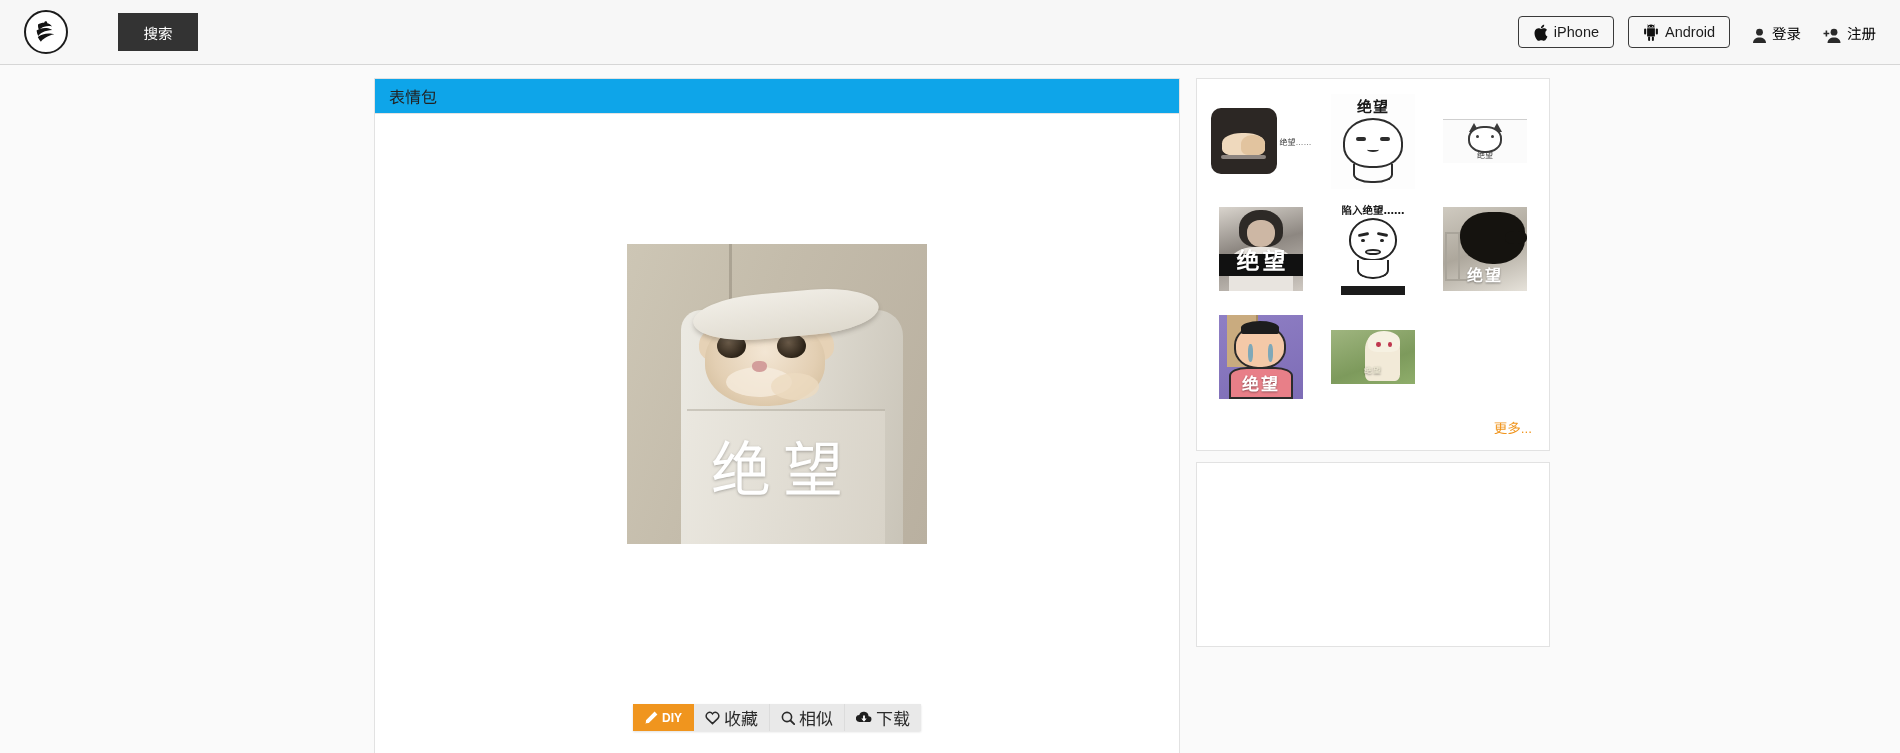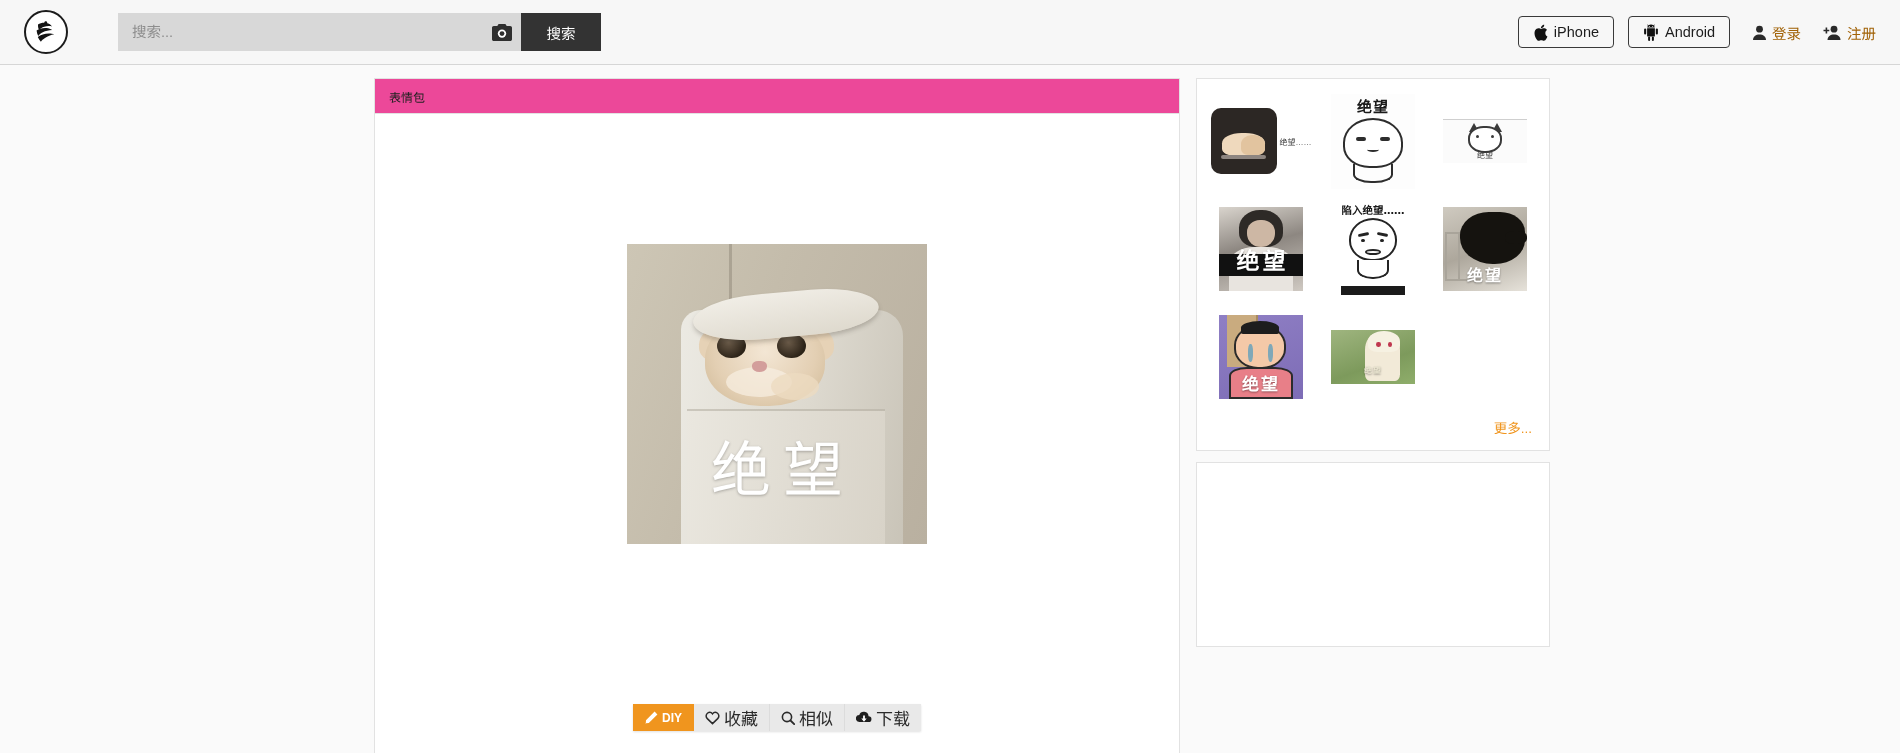--- a/index.html
+++ b/index.html
@@ -91,24 +91,24 @@
     background: transparent;
     display: flex; align-items: center;
     gap: 6px;
     padding: 0 14px;
     font-size: 14.5px;
     color: #1d1d1d;
     cursor: pointer;
     font-family: "Liberation Sans", "DejaVu Sans", sans-serif;
   }
   .acct-link {
-    display: flex; align-items: center;
+    display: flex; align-items: flex-end;
     gap: 5px;
     font-size: 14.5px;
-    color: #a16207;
+    color: #000000;
     cursor: pointer;
     text-decoration: none;
     margin-left: 8px;
   }
 
   
   .page {
     display: flex;
     align-items: flex-start;
     gap: 16px;
@@ -124,26 +124,26 @@
   .side-col {
     width: 354px;
     flex: 0 0 auto;
   }
 
   .panel {
     background: #ffffff;
     border: 1px solid #e2e2e2;
   }
   .panel-head {
-    background: #ec4899;
+    background: #0ea5e9;
     border-bottom: 1px solid #e2e2e2;
     height: 35px;
     display: flex; align-items: center;
     padding: 0 14px;
-    font-size: 12px;
+    font-size: 16px;
     color: #222;
   }
   .panel-body { padding: 0; }
 
   
   .main-panel-body {
     height: 645px;
     position: relative;
     display: flex;
     flex-direction: column;
@@ -461,30 +461,20 @@
       <g fill="#141414">
         <path d="M7 7.5c2.2-1.6 5.4-2.2 8.5-1.6 2.6.5 4.6 1.9 5.6 3.6-2.6-.6-5.4-.5-7.9.3-2.2.7-4 1.9-5.1 3.3-.9-1.9-1.3-3.9-1.1-5.6z"></path>
         <path d="M5.6 13.6c2.5-2 6.3-3 10-2.6 2.2.2 4.1.9 5.5 1.9-3.3.1-6.6.9-9.3 2.3-2.1 1.1-3.7 2.4-4.6 3.8-.9-1.7-1.5-3.6-1.6-5.4z"></path>
         <path d="M6.8 20c2.8-2.1 6.9-3.4 11-3.5 2.1 0 4 .2 5.5.8-3.4.6-6.7 1.9-9.3 3.6-1.9 1.2-3.3 2.5-4.1 3.8-1.3-1.3-2.3-2.9-3.1-4.7z"></path>
         <path d="M14.4 4.3c.8-.2 1.6.3 1.8 1.1.2.8-.3 1.6-1.1 1.8-.8.2-1.6-.3-1.8-1.1-.2-.8.3-1.6 1.1-1.8z"></path>
       </g>
     </svg>
   </div>
 
   <div class="search-wrap">
-    <div class="search-box">
-      <input class="search-input" type="text" placeholder="搜索..." style="">
-      <button class="cam-btn">
-        <svg width="20" height="17" viewBox="0 0 20 17">
-          <path fill="#2f2f2f" d="M6.6 0 5.3 2H1.8C.8 2 0 2.8 0 3.8v11.4C0 16.2.8 17 1.8 17h16.4c1 0 1.8-.8 1.8-1.8V3.8C20 2.8 19.2 2 18.2 2h-3.5L13.4 0H6.6z"></path>
-          <circle cx="10" cy="9.6" r="4.2" fill="#ffffff"></circle>
-          <circle cx="10" cy="9.6" r="2.4" fill="#2f2f2f"></circle>
-        </svg>
-      </button>
-    </div>
     <button class="search-btn">搜索</button>
   </div>
 
   <div class="header-right">
 
     <button class="app-btn">
       <svg width="15" height="17" viewBox="0 0 15 17">
         <path fill="#111" d="M12.3 9c0-2 1.6-3 1.7-3.1-.9-1.4-2.4-1.5-2.9-1.6-1.2-.1-2.4.7-3 .7-.6 0-1.6-.7-2.6-.7-1.3 0-2.6.8-3.3 2C.8 8.8 1.8 12.6 3.2 14.7c.7 1 1.5 2.1 2.5 2.1 1 0 1.4-.6 2.6-.6s1.5.6 2.6.6c1.1 0 1.8-1 2.4-2 .8-1.2 1.1-2.3 1.1-2.4-.1 0-2.1-.8-2.1-3.4z"></path>
         <path fill="#111" d="M10.4 3.1c.5-.6.9-1.5.8-2.4-.8 0-1.8.6-2.4 1.2-.5.6-1 1.5-.8 2.4.9.1 1.8-.5 2.4-1.2z"></path>
       </svg>

